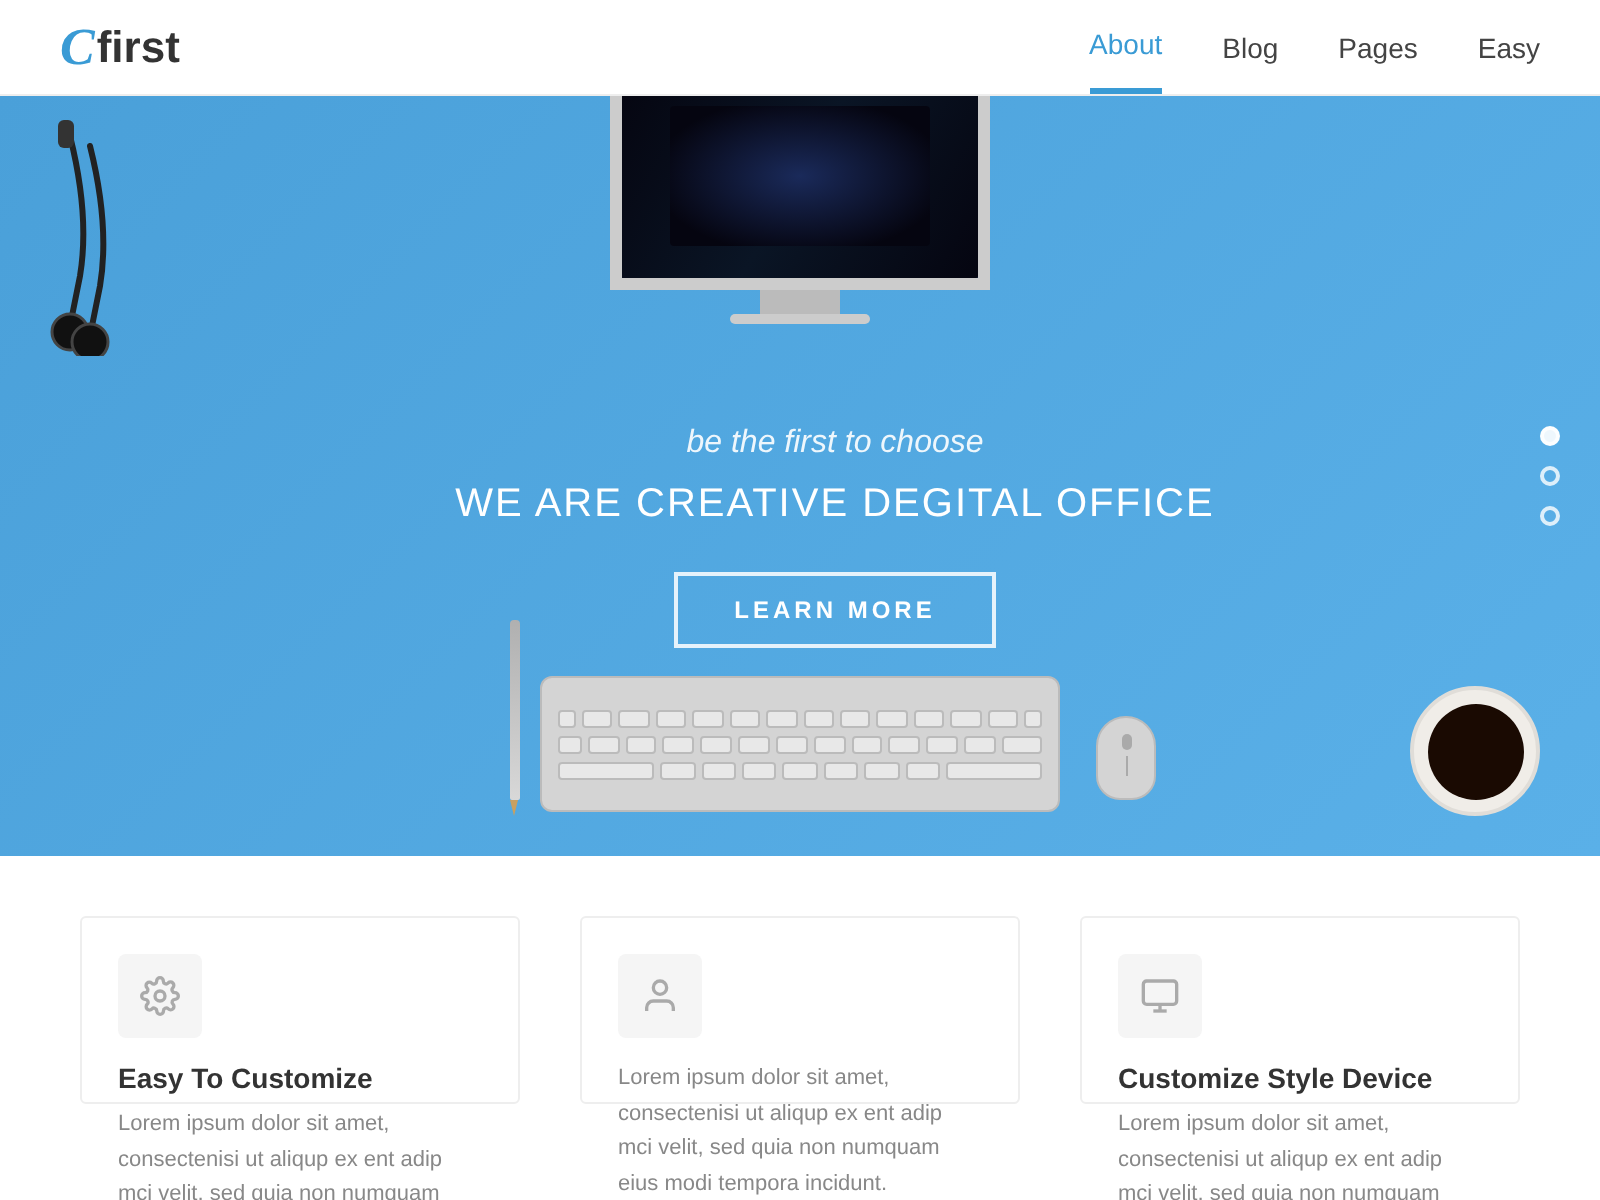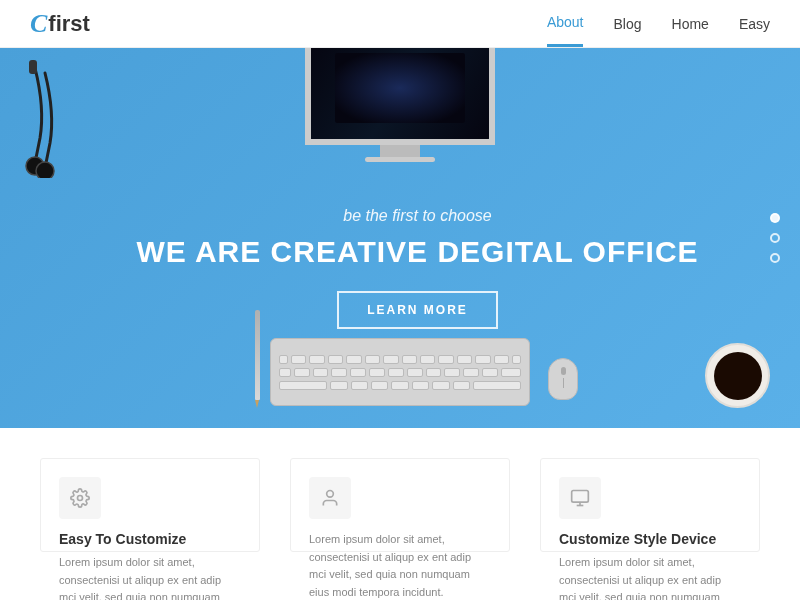--- a/index.html
+++ b/index.html
@@ -201,22 +201,22 @@
       margin-top: 60px;
     }
     .hero-subtitle {
       font-size: 16px;
       color: rgba(255,255,255,0.9);
       font-style: italic;
       margin-bottom: 10px;
       font-weight: 300;
     }
     .hero-title {
-      font-size: 30px;
-      font-weight: 700;
+      font-size: 20px;
+      font-weight: 400;
       color: #fff;
       letter-spacing: 1px;
       margin-bottom: 22px;
     }
     .hero-btn {
       display: inline-block;
       padding: 10px 28px;
       border: 2px solid rgba(255,255,255,0.85);
       color: #fff;
       font-size: 12px;
@@ -270,21 +270,21 @@
 <body>
 
 <header class="header">
   <div class="logo">
     <span class="logo-c">C</span>
       <span>first</span>
   </div>
   <nav class="nav">
     <a class="nav-item active">About</a>
     <a class="nav-item">Blog</a>
-    <a class="nav-item">Home</a>
+    <a class="nav-item">Pages</a>
     <a class="nav-item">Easy</a>
   </nav>
 </header>
 
 <section class="hero">
   <div class="hero-bg-overlay"></div>
 
   <div class="monitor">
     <div class="monitor-screen">
       <div style="width:100%;height:100%;background:linear-gradient(120deg,#050510 0%,#0a1525 50%,#050510 100%);border-radius:1px;display:flex;align-items:center;justify-content:center;">

